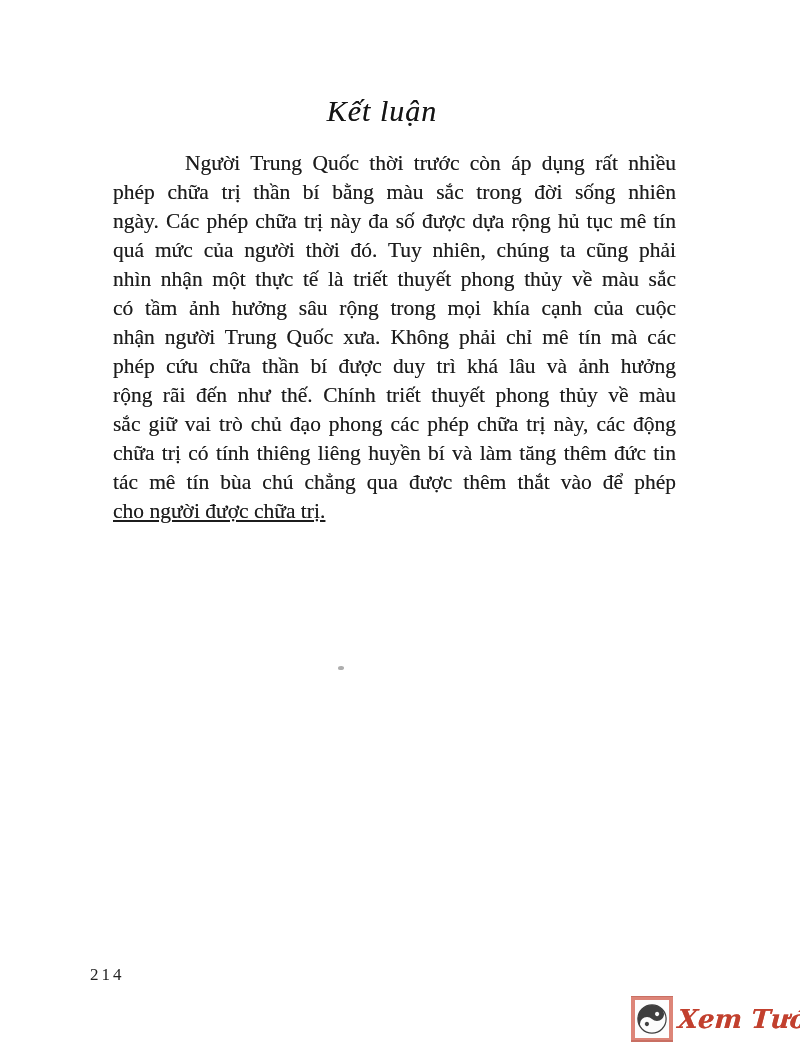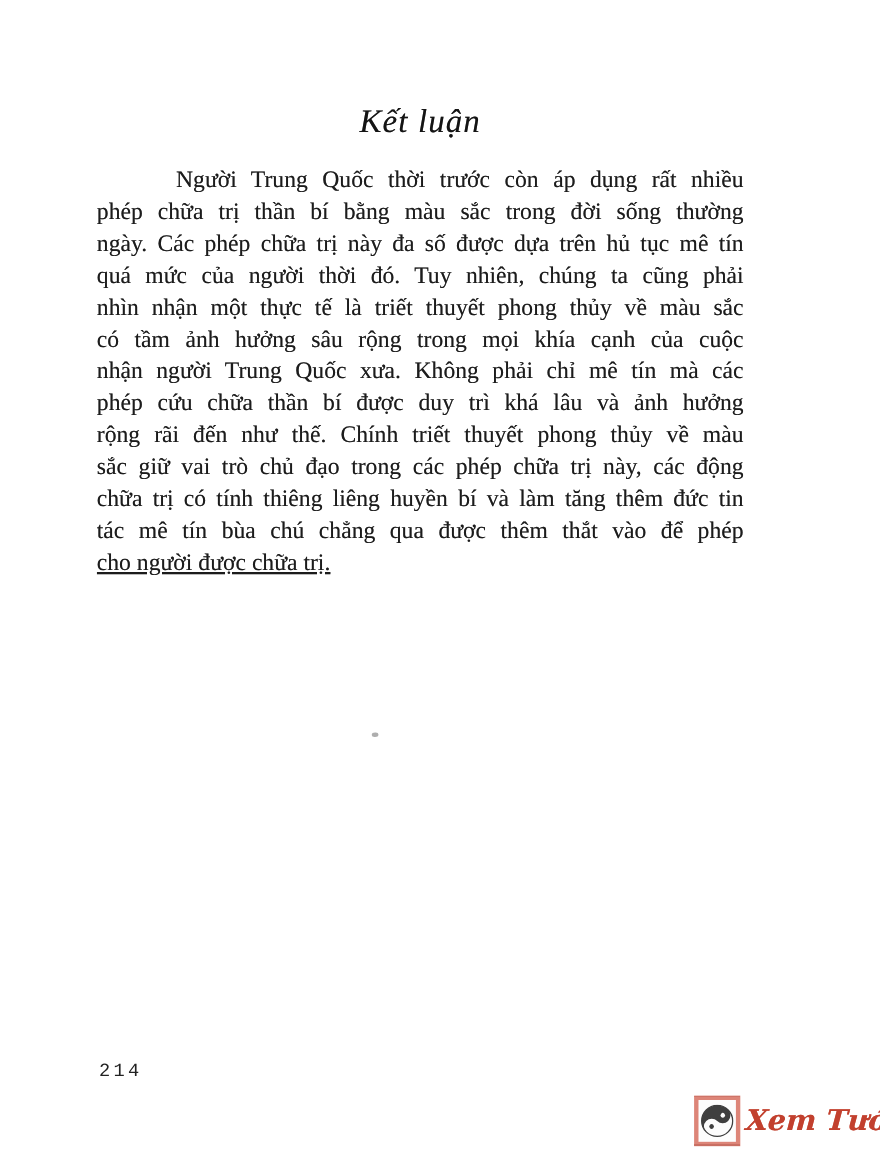--- a/index.html
+++ b/index.html
@@ -41,36 +41,36 @@
     color: #1c1c1c;
     text-shadow: 0 0 0.5px rgba(0,0,0,0.5);
   }
   .paragraph .line {
     text-align: justify;
     text-align-last: justify;
     text-justify: inter-word;
     white-space: normal;
     height: 29px;
     overflow: hidden;
+    margin-left: 25px;
   }
   .paragraph .line.first {
     padding-left: 72px;
   }
   .paragraph .line.last {
     text-align-last: left;
     text-decoration: underline;
   }
   .page-number {
     position: absolute;
     top: 965px;
     left: 90px;
     font-size: 17px;
     letter-spacing: 3px;
     color: #222222;
-    font-family: Liberation Mono, monospace;
   }
   .scan-speck {
     position: absolute;
     top: 666px;
     left: 338px;
     width: 6px;
     height: 4px;
     background: #9a9a9a;
     border-radius: 50% 40% 50% 40%;
     opacity: 0.8;
@@ -121,29 +121,29 @@
 </style>
 </head>
 <body>
 
 <div class="page">
 
   <div class="doc-title">Kết luận</div>
 
   <div class="paragraph">
       <div class="line first">Người Trung Quốc thời trước còn áp dụng rất nhiều</div>
-      <div class="line">phép chữa trị thần bí bằng màu sắc trong đời sống thường</div>
-      <div class="line">ngày. Các phép chữa trị này đa số được dựa trên hủ tục mê tín</div>
+      <div class="line">phép chữa trị thần bí bằng màu sắc trong đời sống nhiên</div>
+      <div class="line">ngày. Các phép chữa trị này đa số được dựa rộng hủ tục mê tín</div>
       <div class="line">quá mức của người thời đó. Tuy nhiên, chúng ta cũng phải</div>
       <div class="line">nhìn nhận một thực tế là triết thuyết phong thủy về màu sắc</div>
       <div class="line">có tầm ảnh hưởng sâu rộng trong mọi khía cạnh của cuộc</div>
       <div class="line">nhận người Trung Quốc xưa. Không phải chỉ mê tín mà các</div>
       <div class="line">phép cứu chữa thần bí được duy trì khá lâu và ảnh hưởng</div>
       <div class="line">rộng rãi đến như thế. Chính triết thuyết phong thủy về màu</div>
-      <div class="line">sắc giữ vai trò chủ đạo trong các phép chữa trị này, các động</div>
+      <div class="line">sắc giữ vai trò chủ đạo phong các phép chữa trị này, các động</div>
       <div class="line">chữa trị có tính thiêng liêng huyền bí và làm tăng thêm đức tin</div>
       <div class="line">tác mê tín bùa chú chẳng qua được thêm thắt vào để phép</div>
       <div class="line last">cho người được chữa trị.</div>
     </div>
 
   <div class="scan-speck"></div>
 
   <div class="page-number">214</div>
 
   <div class="watermark">

